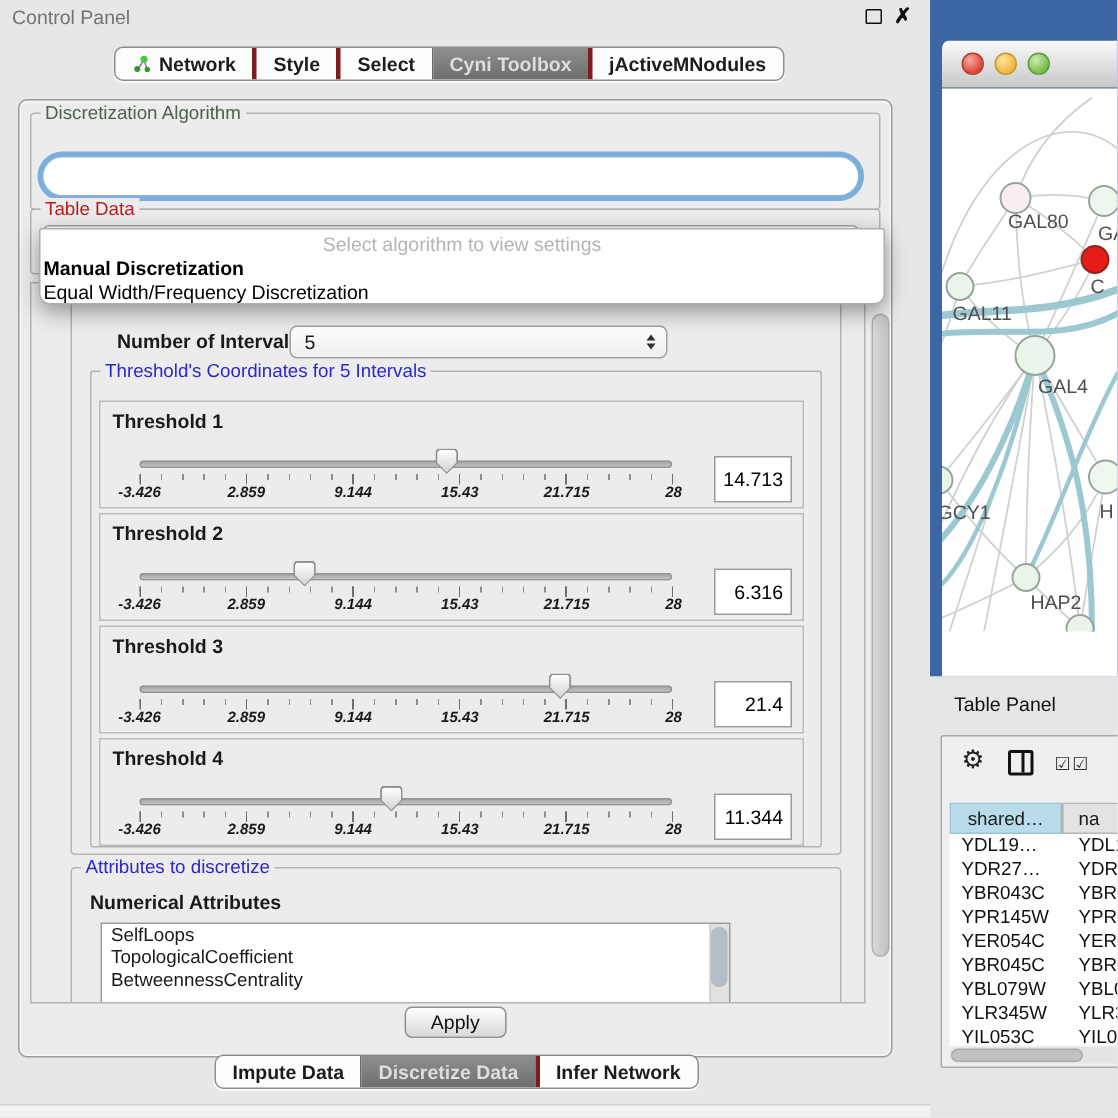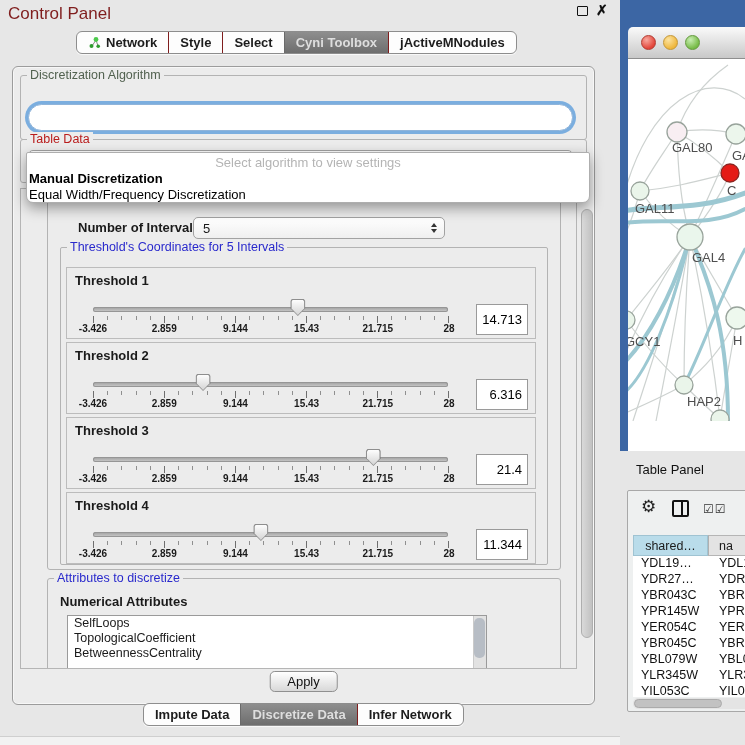--- a/index.html
+++ b/index.html
@@ -2,28 +2,28 @@
 <html><head>
 <meta charset="utf-8">
 <style>
   * { margin:0; padding:0; box-sizing:border-box; }
   html,body { width:745px; height:745px; overflow:hidden; background:#e7e7e7;
     font-family:"Liberation Sans", sans-serif; color:#1a1a1a; }
   #stage { position:relative; width:745px; height:745px; background:#e7e7e7; }
 
   
   #control-panel { position:absolute; left:0; top:0; width:620px; height:745px; background:#e7e7e7; }
-  .cp-title { position:absolute; left:8px; top:4px; font-size:17px; color:#7f1d1d; }
+  .cp-title { position:absolute; left:8px; top:4px; font-size:13px; color:#737373; }
   .float-icon { position:absolute; left:577px; top:6px; width:11px; height:10px; border:1.5px solid #111; border-radius:1px; }
   .close-icon { position:absolute; left:596px; top:2px; font-size:14px; font-weight:900; color:#111; }
 
   .seg { position:absolute; display:inline-flex; height:23px; background:#fdfdfd;
     border:1px solid #8d8d8d; border-radius:6px; overflow:hidden; box-shadow:0 1px 1px rgba(255,255,255,.8); }
   .seg-item { display:flex; align-items:center; gap:5px; padding:0 11px; font-size:13px; font-weight:700; color:#1c1c1c; }
-  .seg-item + .seg-item { border-left:1px solid #7f1d1d; }
+  .seg-item + .seg-item { border-left:3px solid #7f1d1d; }
   .seg-item.selected { background:linear-gradient(#8e8e8e,#6e6e6e); color:#dedede; border-left:1px solid #6a6a6a; }
   #cp-tabs { left:76px; top:31px; }
   #cp-bottom-tabs { left:143px; top:703px; }
 
   .main-panel { position:absolute; left:12px; top:66px; width:583px; height:639px;
     background:#ececec; border:1px solid #9c9c9c; border-radius:6px;
     box-shadow: inset 0 0 0 1px rgba(255,255,255,.6); }
 
   .group { position:absolute; border:1px solid #b3b3b3; border-radius:3px; }
   .group-title { position:absolute; top:-8px; left:6px; background:#ececec; padding:0 3px;
@@ -66,21 +66,21 @@
     background:linear-gradient(#9d9d9d,#cdcdcd); box-shadow:inset 0 0 0 1px #969696; }
   .thumb { position:absolute; top:31px; width:15px; height:17px; transform:translateX(-50%);
     background:#8e8e8e; clip-path:polygon(10% 0,90% 0,100% 12%,100% 55%,50% 100%,0 55%,0 12%);
     filter:drop-shadow(0 1px 1px rgba(0,0,0,.35)); }
   .thumb i { position:absolute; left:1px; top:1px; right:1px; bottom:1px; display:block;
     background:linear-gradient(#fdfdfd,#d4d4d4); clip-path:polygon(10% 0,90% 0,100% 12%,100% 55%,50% 100%,0 55%,0 12%); }
   .ticks-minor { position:absolute; left:0; top:48px; width:356px; height:4px;
     background:repeating-linear-gradient(90deg,#8f8f8f 0 1px,transparent 1px 14.2px); }
   .ticks-major { position:absolute; left:0; top:48px; width:356px; height:7px;
     background:repeating-linear-gradient(90deg,#6f6f6f 0 1px,transparent 1px 71px); }
-  .tick-labels { position:absolute; left:0; top:55px; width:356px; height:12px; }
+  .tick-labels { position:absolute; left:0; top:55px; width:356px; height:12px;font-style:italic; }
   .tick-labels span { position:absolute; transform:translateX(-50%); font-size:10px; font-weight:700; color:#1a1a1a; white-space:nowrap; }
   .tick-labels span:nth-of-type(1){left:0;} .tick-labels span:nth-of-type(2){left:20%;}
   .tick-labels span:nth-of-type(3){left:40%;} .tick-labels span:nth-of-type(4){left:60%;text-align:center;}
   .tick-labels span:nth-of-type(5){left:80%;} .tick-labels span:nth-of-type(6){left:100%;}
   .t-value { position:absolute; left:409px; top:36px; width:52px; height:31px; background:#fff;
     border:1px solid #9a9a9a; font-family:"Liberation Sans",sans-serif; font-size:13px; text-align:right; padding-right:5px; }
 
   #attr-group { left:26px; top:389px; width:514px; height:120px; }
   #attr-subtitle { position:absolute; left:12px; top:15px; font-size:13px; font-weight:700; }
   #attr-list { position:absolute; left:19px; top:36px; width:420px; height:70px; background:#fff;

